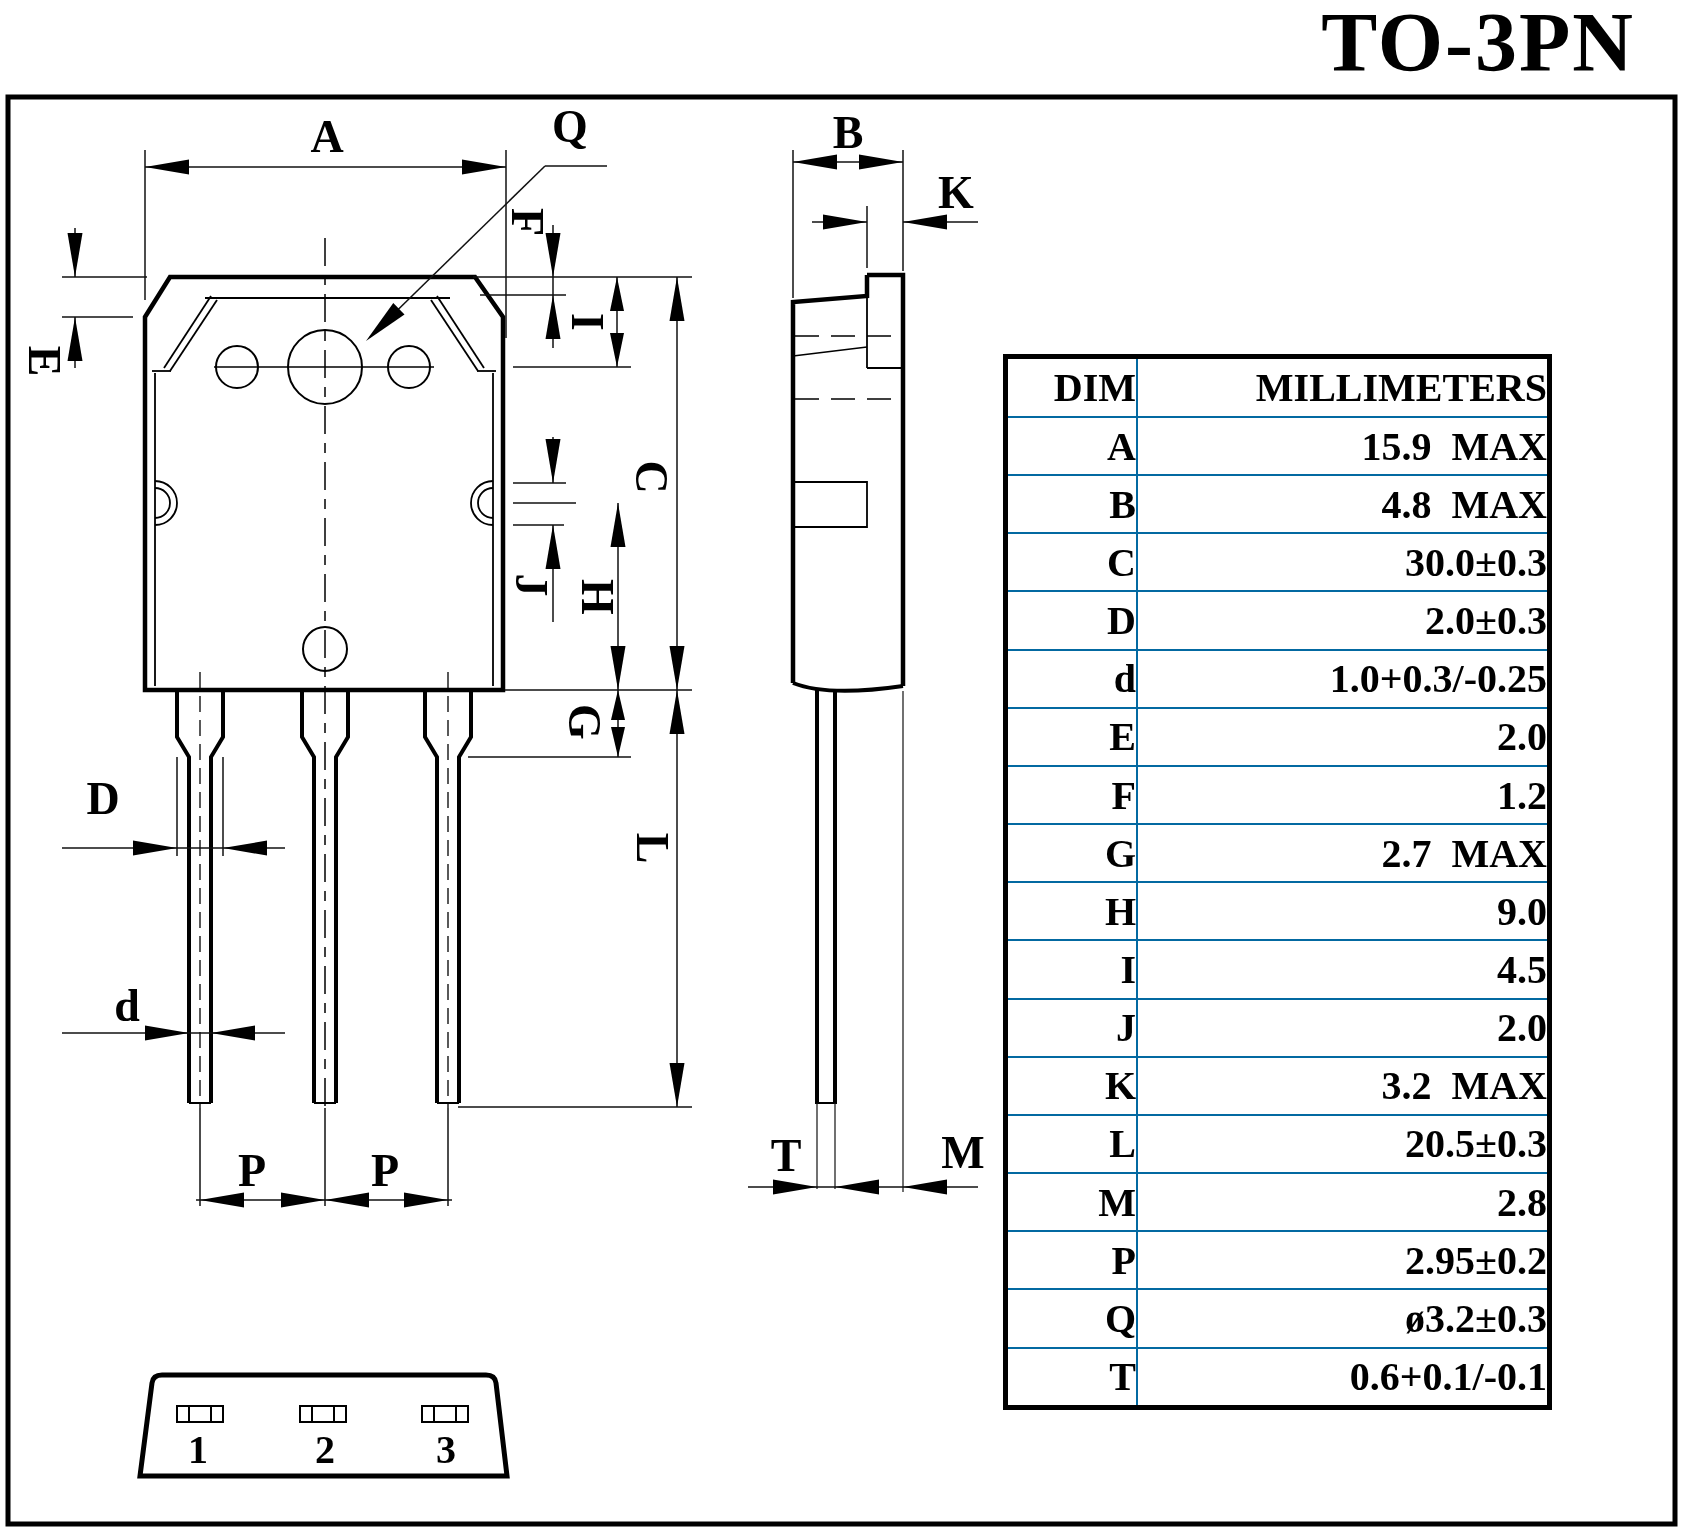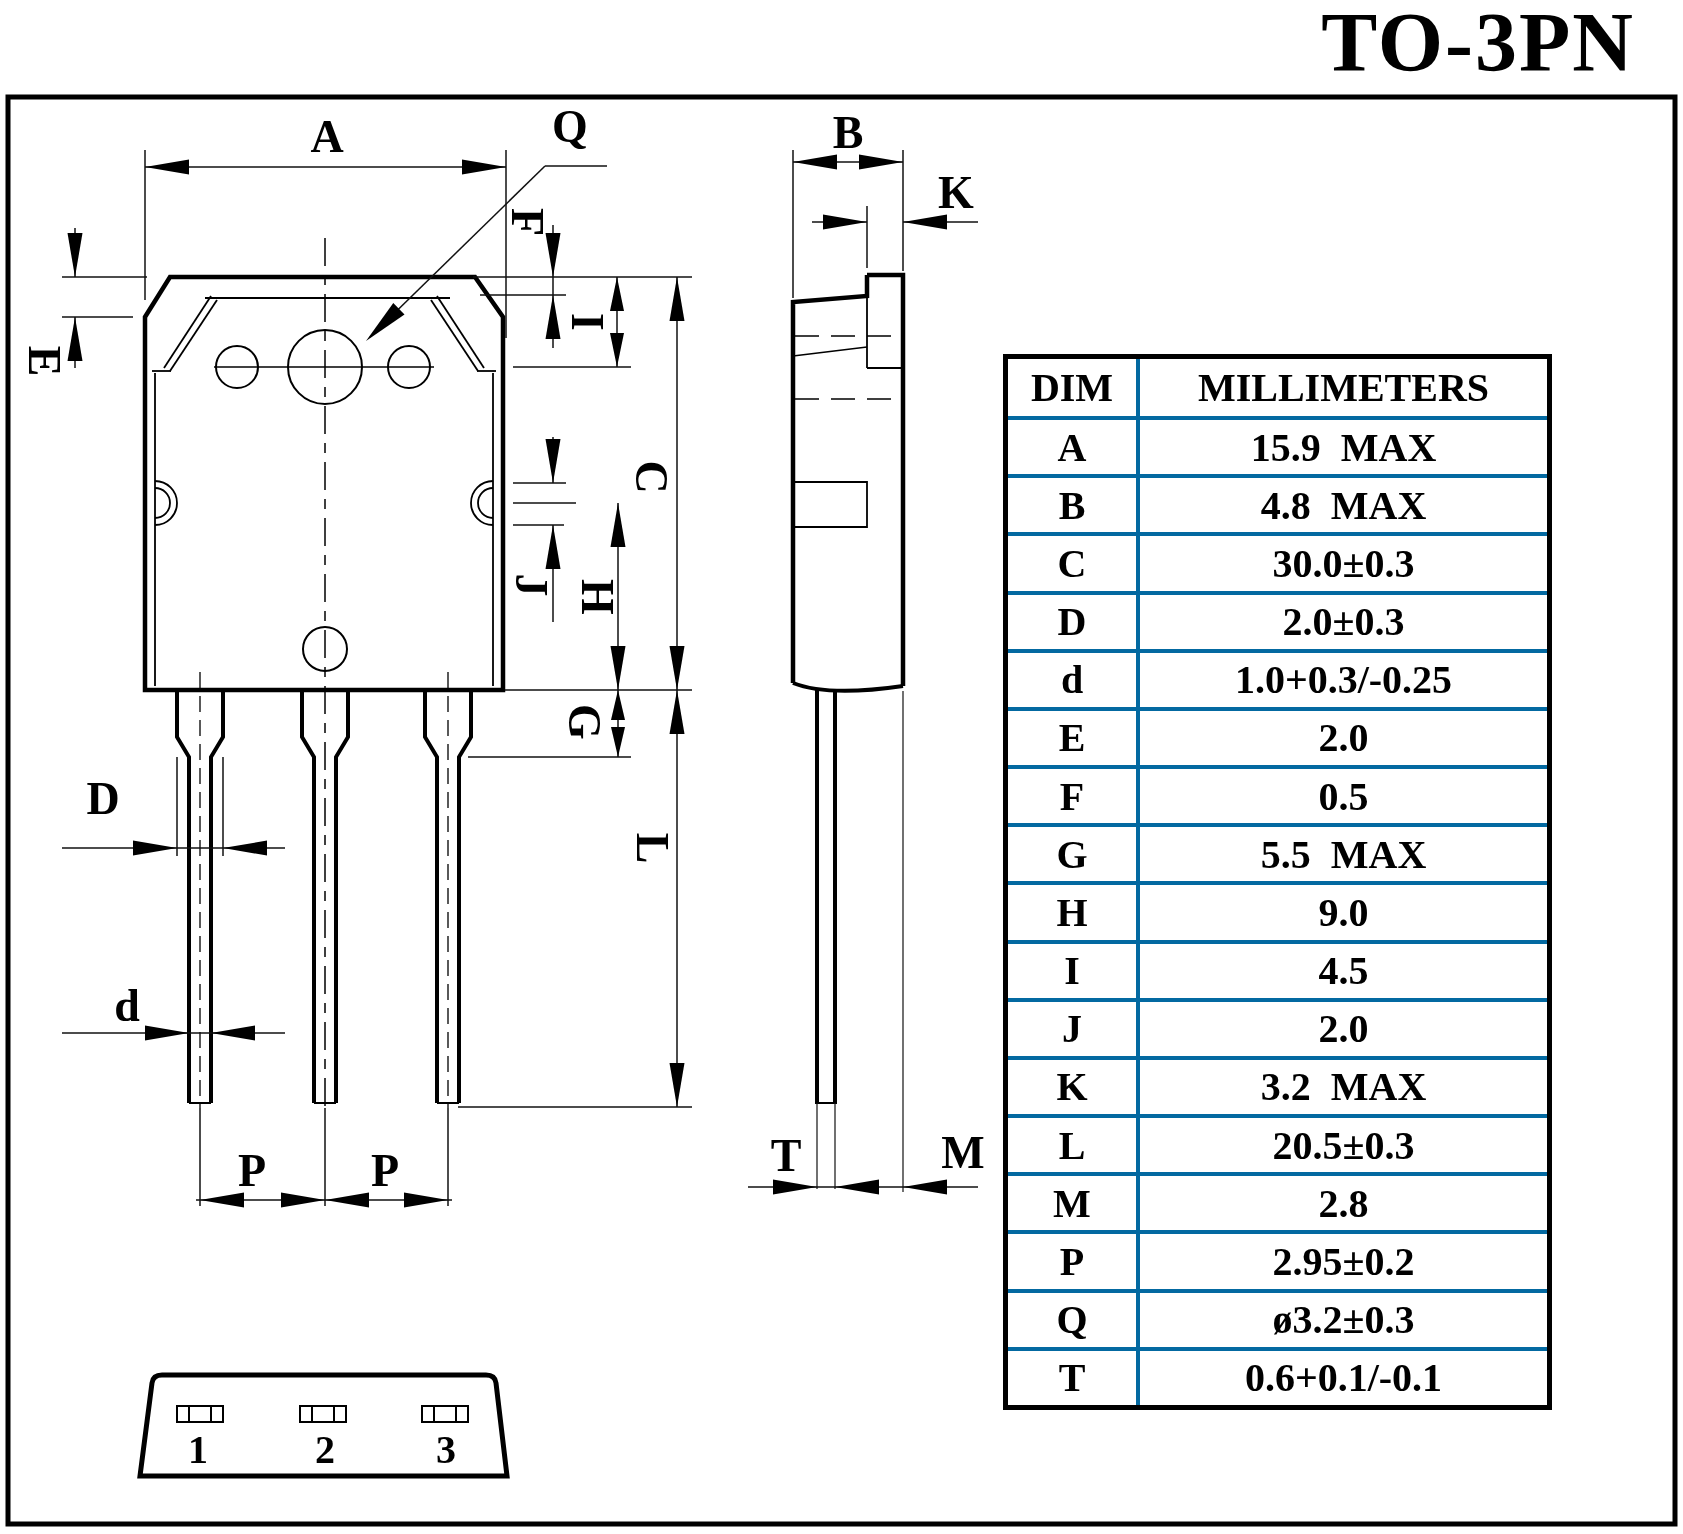--- a/index.html
+++ b/index.html
@@ -19,21 +19,21 @@
     font:600 84px "Liberation Serif", serif;letter-spacing:2px;color:#000;
   }
   #dim-table-wrap{
     position:absolute;left:1003px;top:354px;width:549px;height:1056px;
   }
   #dim-table{
     width:100%;height:100%;border-collapse:collapse;table-layout:fixed;
     border:5px solid #000;background:#fff;
   }
   #dim-table td,#dim-table th{
-    border:4px solid #0369a1;text-align:center;vertical-align:middle;
+    border:2px solid #0369a1;text-align:right;vertical-align:middle;
     font:bold 40px "Liberation Serif", serif;white-space:pre;padding:0;
   }
   #dim-table .col-dim{width:128px;}
   #dim-table thead th{height:57px;}
 </style>
 </head>
 <body>
 
 <div id="stage">
 
@@ -289,25 +289,25 @@
         <tr>
             <td>d</td>
             <td>1.0+0.3/-0.25</td>
           </tr>
         <tr>
             <td>E</td>
             <td>2.0</td>
           </tr>
         <tr>
             <td>F</td>
-            <td>0.5</td>
+            <td>1.2</td>
           </tr>
         <tr>
             <td>G</td>
-            <td>5.5  MAX</td>
+            <td>2.7  MAX</td>
           </tr>
         <tr>
             <td>H</td>
             <td>9.0</td>
           </tr>
         <tr>
             <td>I</td>
             <td>4.5</td>
           </tr>
         <tr>

